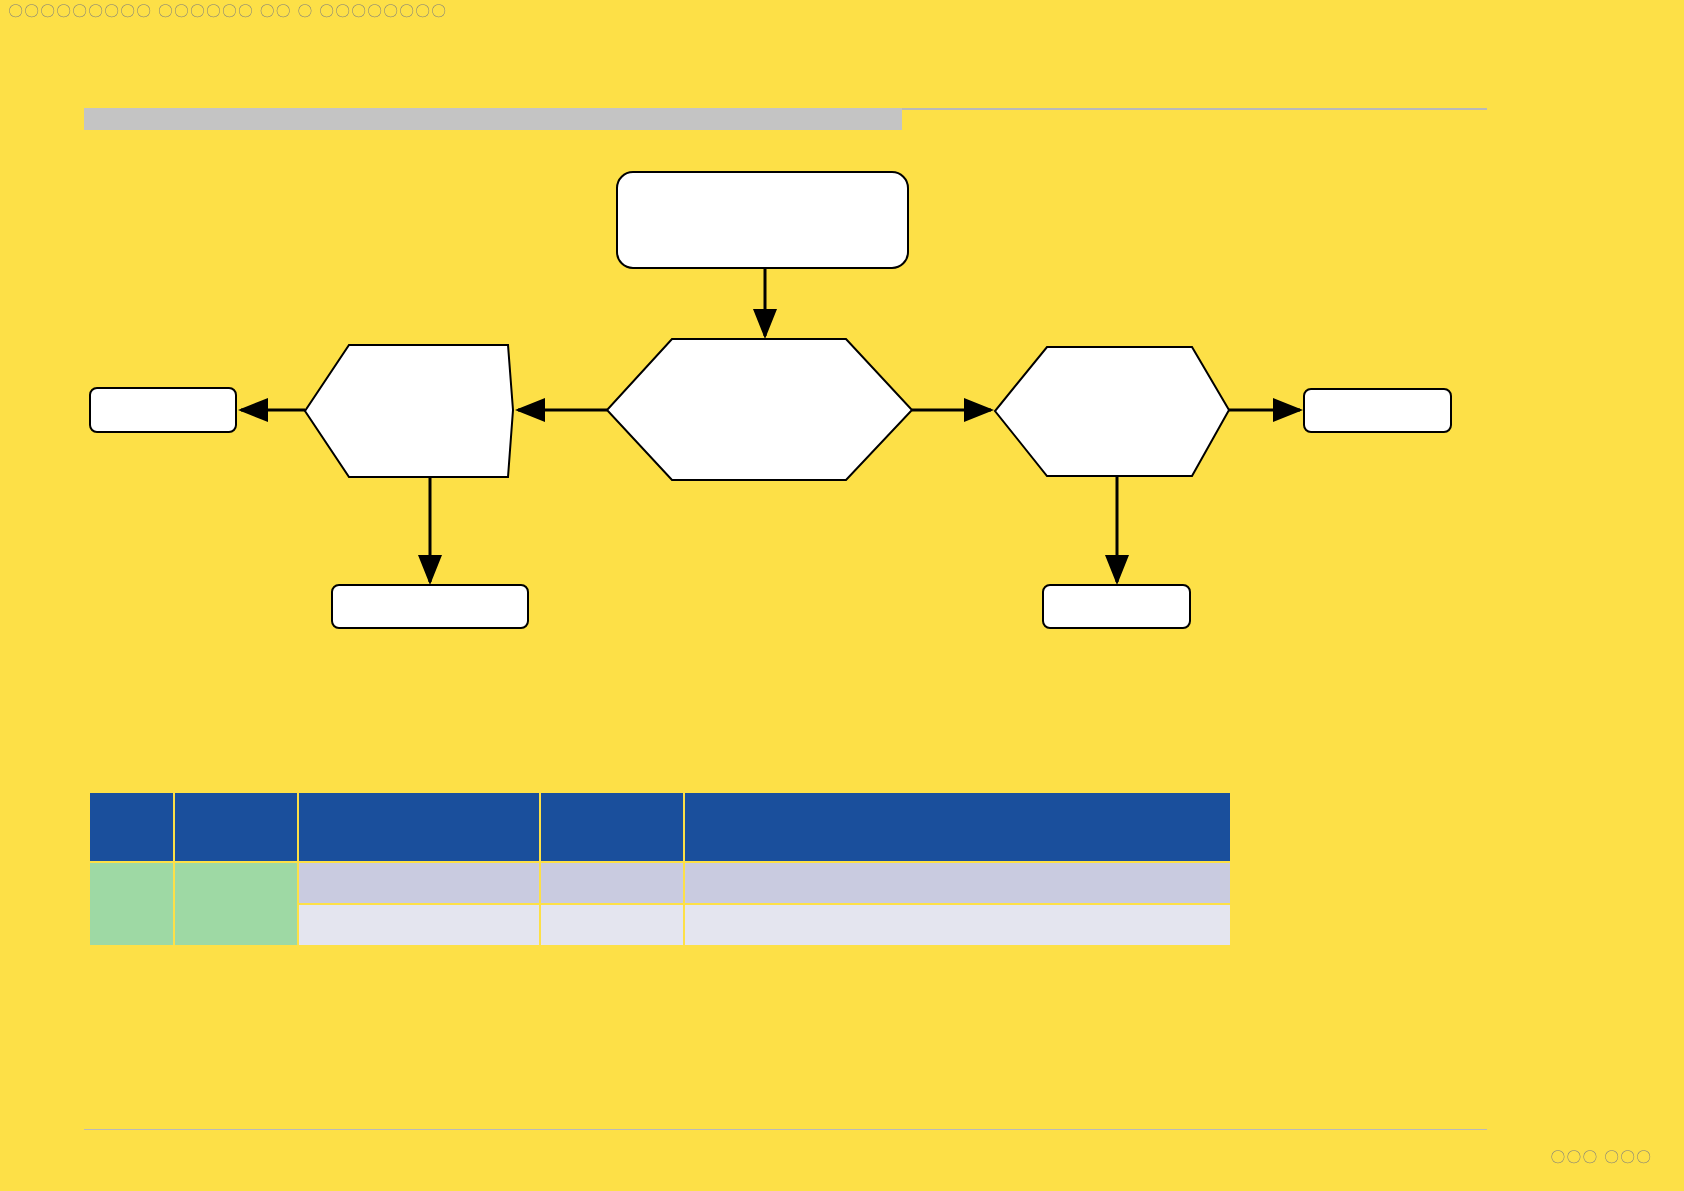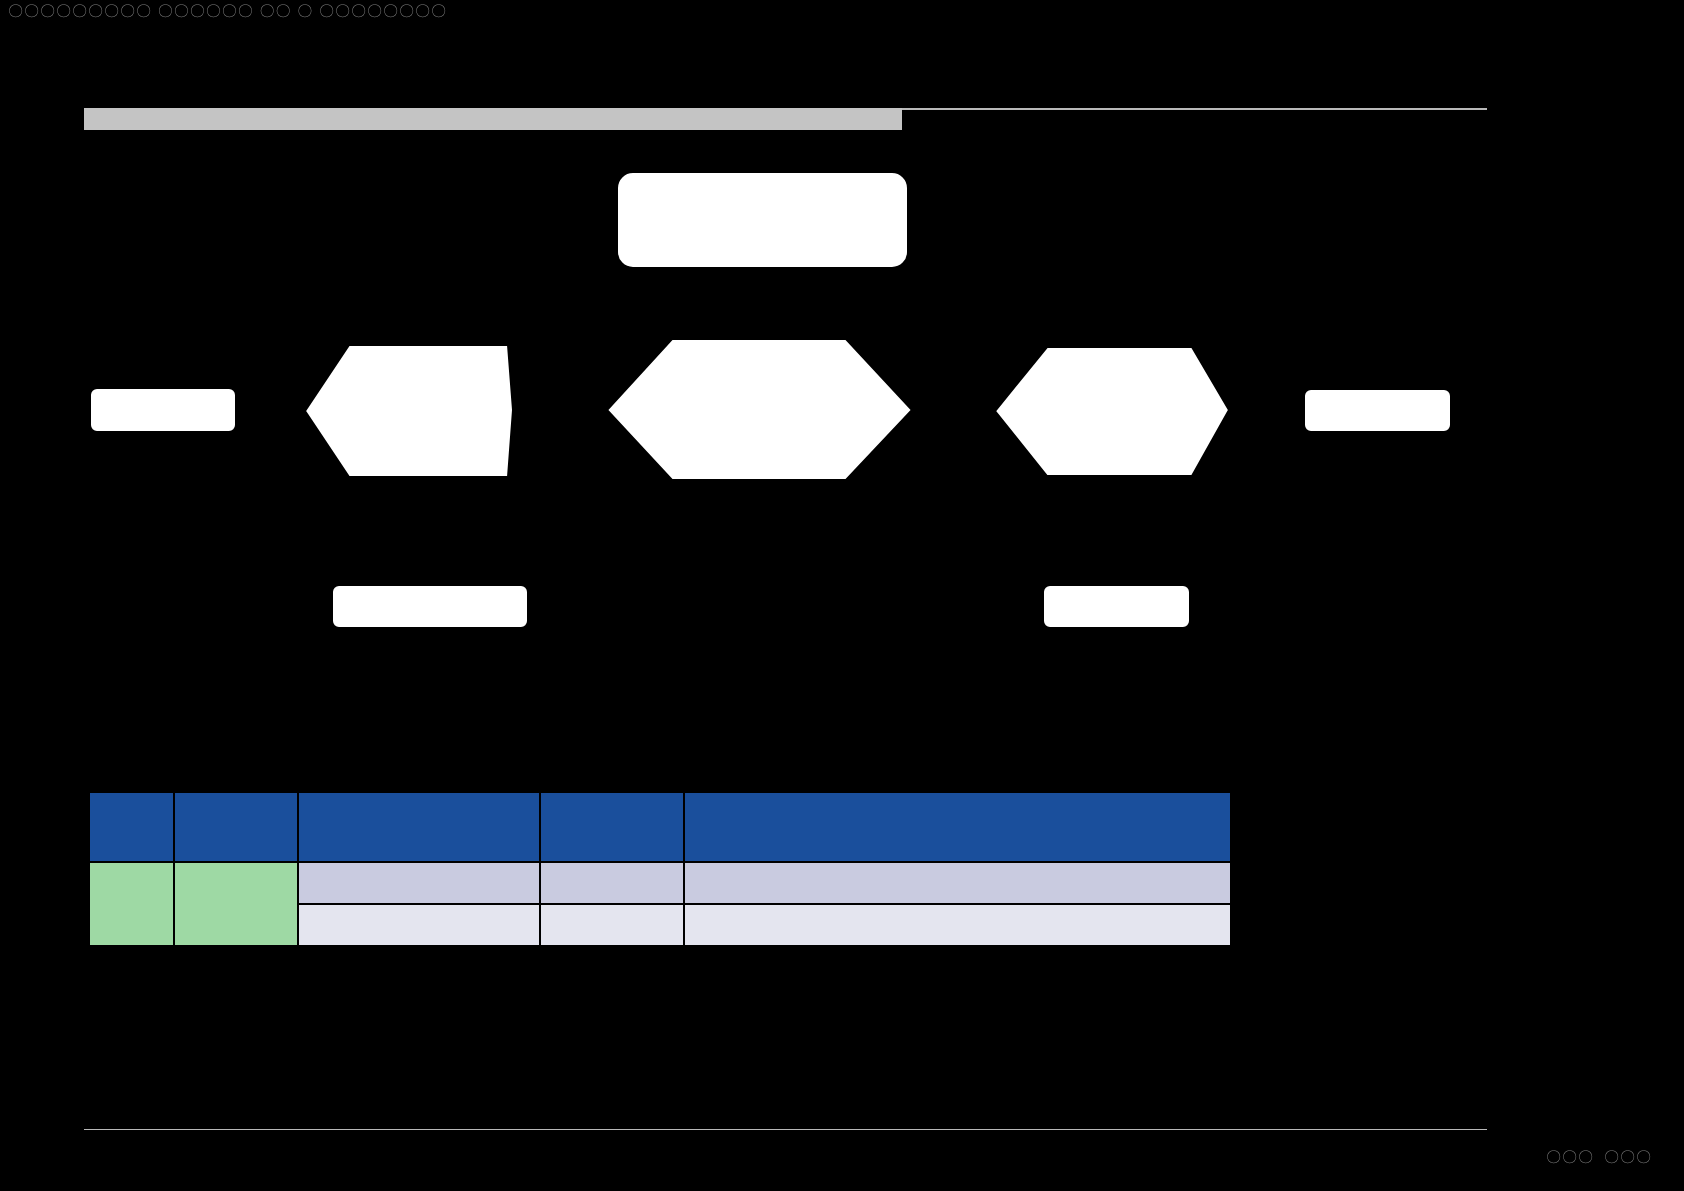--- a/index.html
+++ b/index.html
@@ -7,21 +7,21 @@
     padding: 0;
     background: #ffffff;
   }
   body {
     font-family: "DejaVu Sans", sans-serif;
   }
   #page {
     position: relative;
     width: 1684px;
     height: 1191px;
-    background: #000000;
+    background: #fde047;
     overflow: hidden;
   }
 
   
   .doc-header {
     position: absolute;
     left: 8px;
     top: 2px;
     font-size: 15px;
     letter-spacing: 1px;
@@ -121,21 +121,20 @@
     background: #b9b9b9;
   }
   .footer-text {
     position: absolute;
     right: 32px;
     top: 1148px;
     font-size: 15px;
     letter-spacing: 1px;
     color: #7d7d7d;
     white-space: pre;
-    font-family: Liberation Mono, monospace;
   }
 </style>
 </head>
 <body>
 
 <div id="page">
 
   <div class="doc-header">〇〇〇〇〇〇〇〇〇 〇〇〇〇〇〇 〇〇 〇 〇〇〇〇〇〇〇〇</div>
 
   <div class="title-band">

